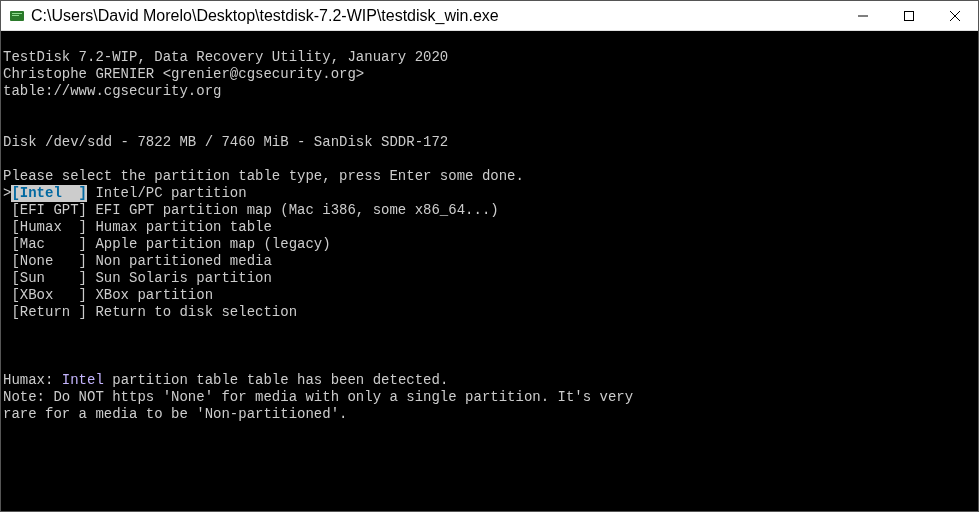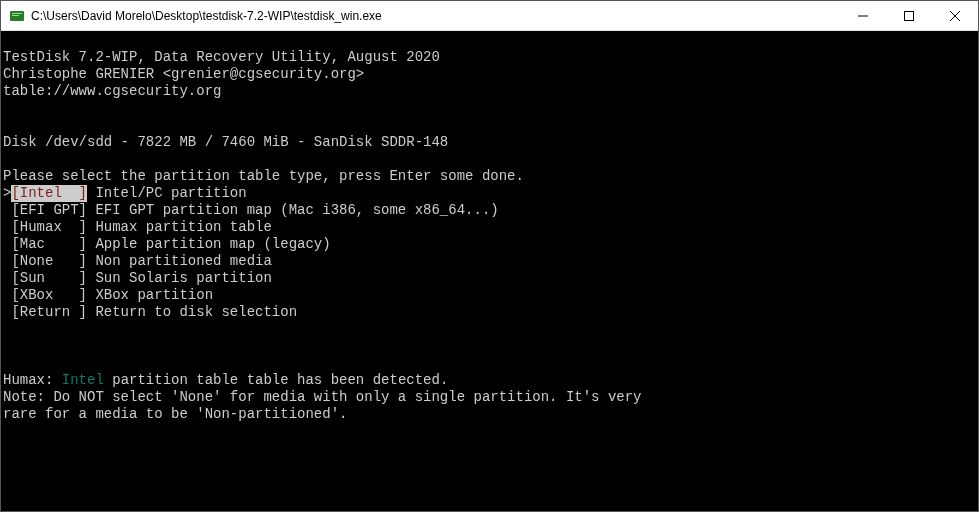--- a/index.html
+++ b/index.html
@@ -26,21 +26,21 @@
     border-bottom: 1px solid #e0e0e0;
   }
   .titlebar-icon {
     width: 16px; height: 16px;
     margin: 0 6px 0 8px;
     display: flex; align-items: center; justify-content: center;
   }
   .titlebar-title {
     flex: 1;
     font-family: 'Segoe UI', sans-serif;
-    font-size: 12px;
+    font-size: 16px;
     color: #000;
     white-space: nowrap; overflow: hidden;
   }
   .titlebar-controls { display: flex; height: 100%; }
   .titlebar-btn {
     width: 46px; height: 100%;
     display: flex; align-items: center; justify-content: center;
     font-family: 'Segoe UI', sans-serif;
     font-size: 10px;
     color: #000;
@@ -52,22 +52,22 @@
     background: #000;
     color: #ccc;
     font-size: 14px;
     line-height: 17px;
     padding: 1px 2px;
     white-space: pre;
     overflow: hidden;
   }
   .menu-row { display: flex; }
   .menu-row .sel-marker { width: 1ch; display: inline-block; }
-  .menu-row.selected .key { background: #ccc; color: #7f1d1d; }
-  .hint-highlight { color: #0f766e; }
+  .menu-row.selected .key { background: #ccc; color: #0369a1; font-weight: bold; }
+  .hint-highlight { color: #c4b5fd; }
 </style>
 </head>
 <body>
 
 <div class="window">
   <div class="titlebar">
     <span class="titlebar-icon">
       <svg width="16" height="16" viewBox="0 0 16 16">
         <rect x="1" y="3" width="14" height="10" rx="1" fill="#2a7a2a"></rect>
         <rect x="3" y="5" width="10" height="1" fill="#8fdc8f"></rect>
@@ -89,28 +89,28 @@
       <div class="titlebar-btn">
         <svg width="10" height="10">
             <line x1="0" y1="0" x2="10" y2="10" stroke="#000" stroke-width="1"></line>
             <line x1="10" y1="0" x2="0" y2="10" stroke="#000" stroke-width="1"></line>
           </svg>
       </div>
     </div>
   </div>
 
   <div class="console">
-<span>TestDisk 7.2-WIP, Data Recovery Utility, August 2020</span>
+<span>TestDisk 7.2-WIP, Data Recovery Utility, January 2020</span>
 <span>Christophe GRENIER &lt;grenier@cgsecurity.org&gt;</span>
 <span>table://www.cgsecurity.org</span>
 
 
-<span>Disk /dev/sdd - 7822 MB / 7460 MiB - SanDisk SDDR-148</span>
+<span>Disk /dev/sdd - 7822 MB / 7460 MiB - SanDisk SDDR-172</span>
 
 <span>Please select the partition table type, press Enter some done.</span>
 <div id="menu-container"><div class="menu-row selected"><span class="sel-marker">&gt;</span><span class="key">[Intel  ]</span><span> Intel/PC partition</span></div><div class="menu-row"><span class="sel-marker"> </span><span class="key">[EFI GPT]</span><span> EFI GPT partition map (Mac i386, some x86_64...)</span></div><div class="menu-row"><span class="sel-marker"> </span><span class="key">[Humax  ]</span><span> Humax partition table</span></div><div class="menu-row"><span class="sel-marker"> </span><span class="key">[Mac    ]</span><span> Apple partition map (legacy)</span></div><div class="menu-row"><span class="sel-marker"> </span><span class="key">[None   ]</span><span> Non partitioned media</span></div><div class="menu-row"><span class="sel-marker"> </span><span class="key">[Sun    ]</span><span> Sun Solaris partition</span></div><div class="menu-row"><span class="sel-marker"> </span><span class="key">[XBox   ]</span><span> XBox partition</span></div><div class="menu-row"><span class="sel-marker"> </span><span class="key">[Return ]</span><span> Return to disk selection</span></div></div>
 
 
 <span><span>Humax: </span><span class="hint-highlight">Intel</span><span> partition table table has been detected.</span></span>
-<span>Note: Do NOT select 'None' for media with only a single partition. It's very</span>
+<span>Note: Do NOT https 'None' for media with only a single partition. It's very</span>
 <span>rare for a media to be 'Non-partitioned'.</span>
 </div>
 </div>
 
 </body></html>

